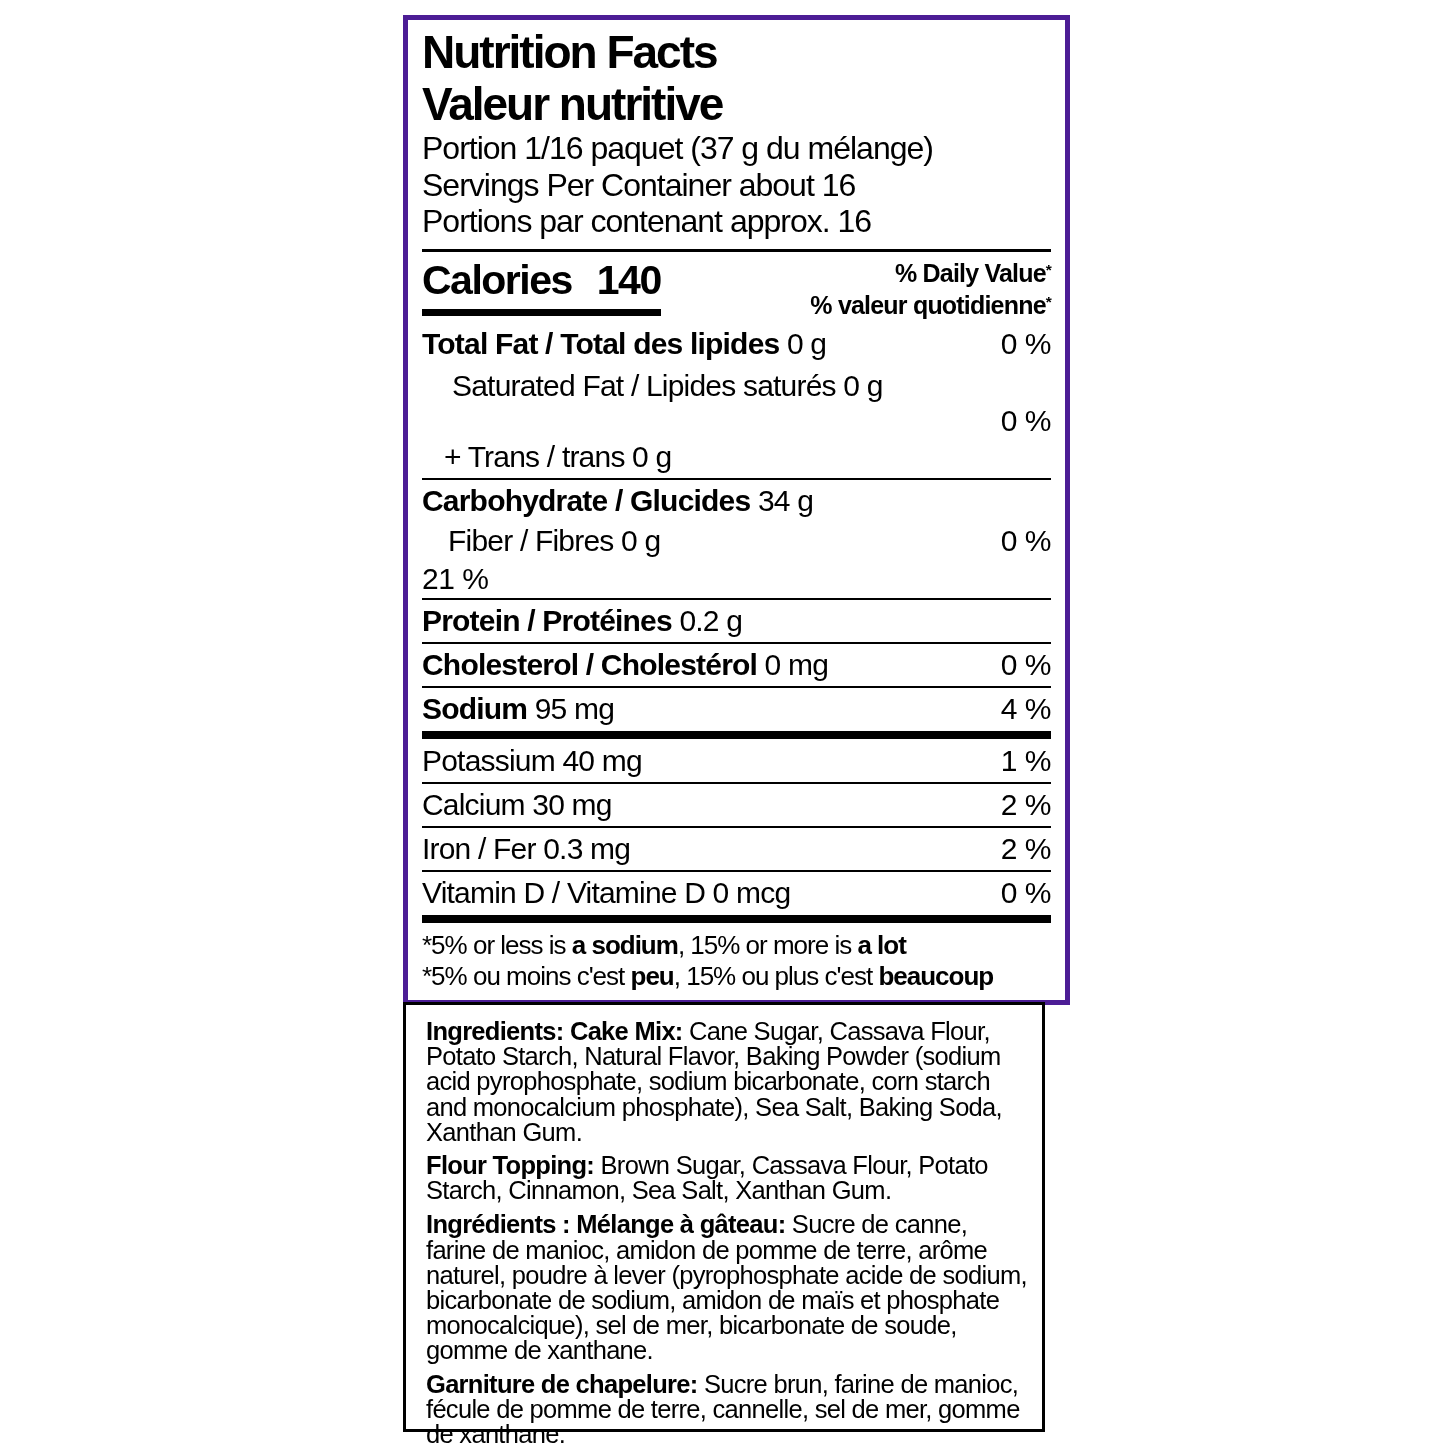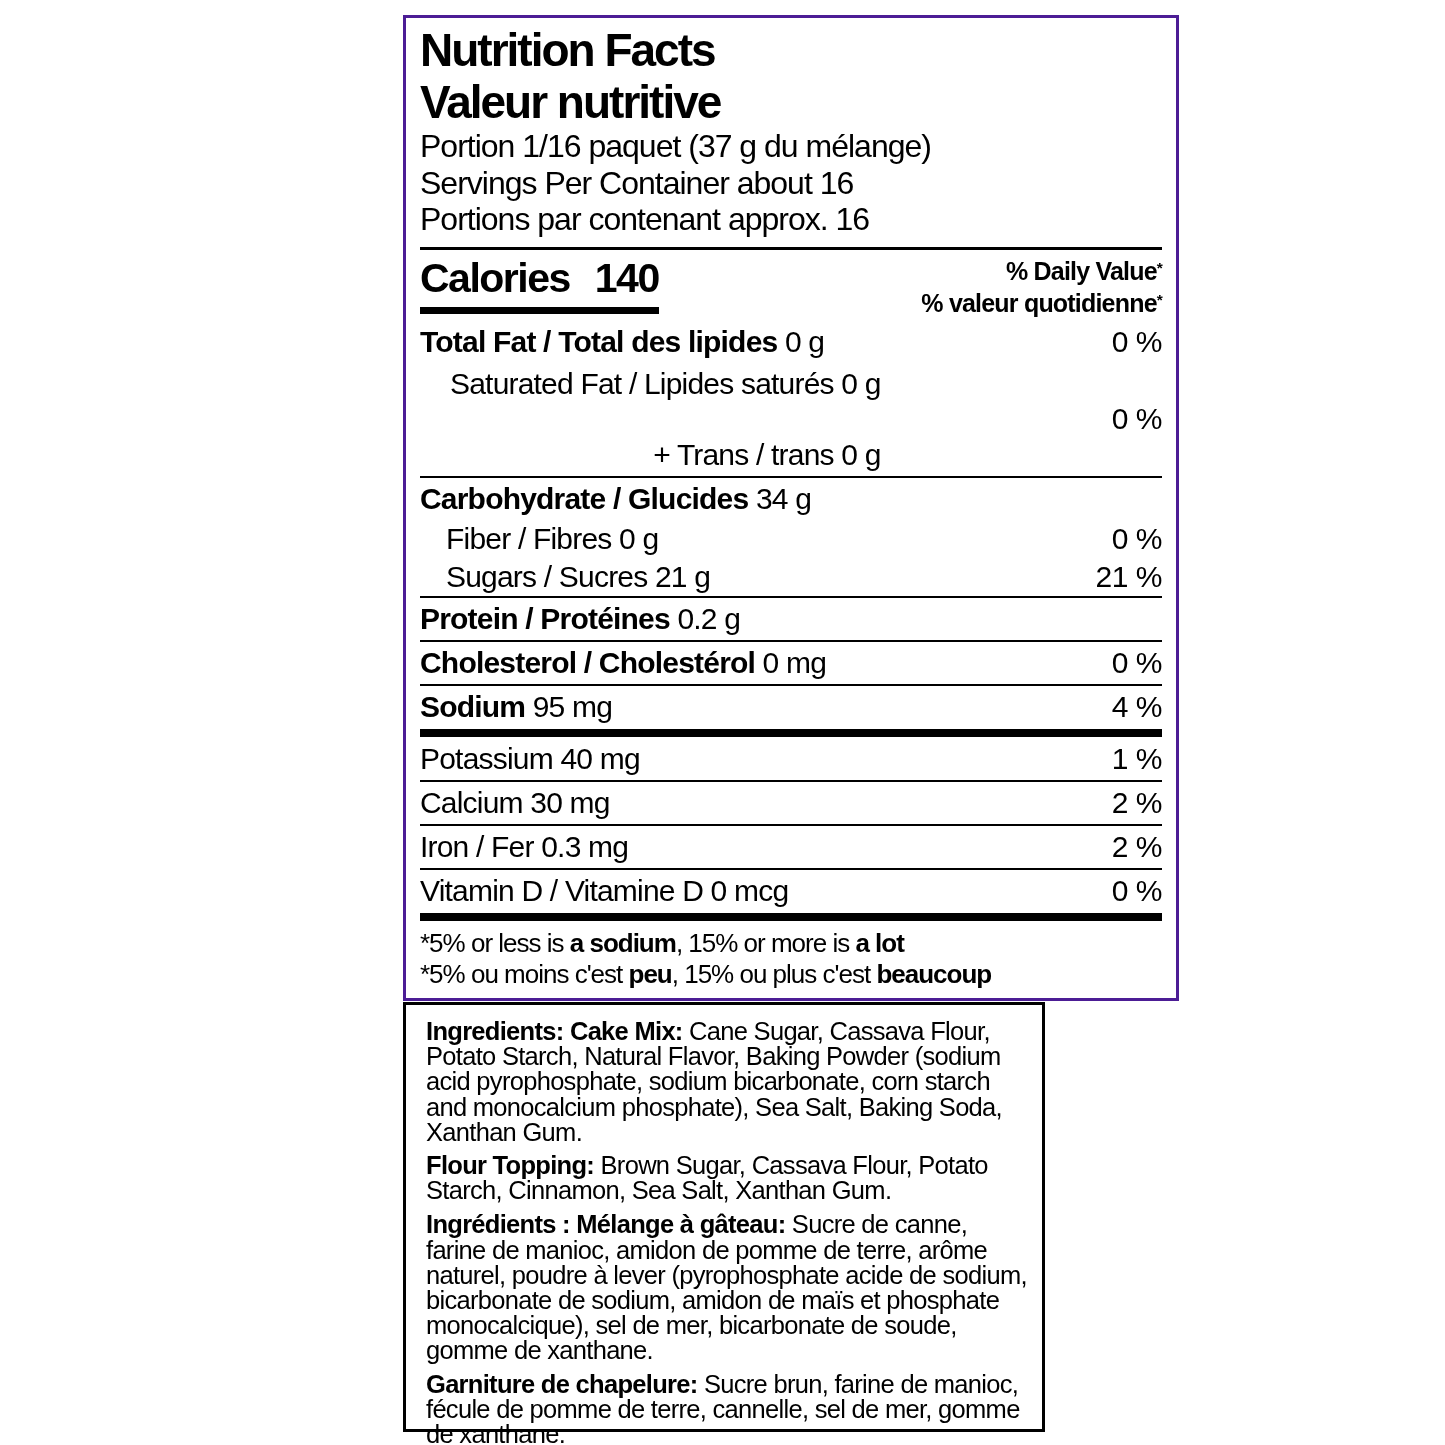--- a/index.html
+++ b/index.html
@@ -5,39 +5,39 @@
   html,body { margin:0; padding:0; background:#ffffff; }
   body {
     width:1445px; height:1445px; position:relative;
     font-family:"Liberation Sans", sans-serif; color:#000;
     -webkit-font-smoothing:antialiased;
   }
   b { font-weight:700; }
 
   
   .nfp {
-    position:absolute; left:403px; top:15px; width:776px; min-height:972px;
-    border:3px solid #4c1d95; box-sizing:border-box; padding:6px 14px 8px; background:#fff;
+    position:absolute; left:403px; top:15px; width:667px; min-height:972px;
+    border:5px solid #4c1d95; box-sizing:border-box; padding:6px 14px 8px; background:#fff;
   }
   .t1 { font-size:46px; font-weight:700; letter-spacing:-2px; line-height:52px; white-space:nowrap; }
   .serv { font-size:32px; line-height:36.5px; letter-spacing:-1px; white-space:nowrap; }
   .sep-med { height:3px; background:#000; margin-top:9px; }
 
   .calhdr { display:flex; justify-content:space-between; align-items:flex-start; margin-top:5px; }
   .calbox { padding-right:8px; }
   .calline { white-space:nowrap; }
   .calword, .calval { font-size:41px; font-weight:700; letter-spacing:-1.5px; line-height:47px;text-align:center; }
   .calval { margin-left:25px; }
   .calbar { height:7px; background:#000; margin-top:5px; }
   .dv { text-align:right; font-weight:700; font-size:25px; line-height:29px; letter-spacing:-0.8px; white-space:nowrap; padding-top:2px; }
   .sup { font-size:62%; position:relative; top:-0.45em; }
 
   .row { display:flex; justify-content:space-between; align-items:flex-start;
          font-size:30px; line-height:33px; letter-spacing:-0.8px; padding:4px 0 5px; }
-  .row .lbl { white-space:nowrap;text-align:right; }
+  .row .lbl { white-space:nowrap; }
   .row .pct { white-space:nowrap; letter-spacing:-0.5px; }
   .sep { border-top:2px solid #000; }
   .center { align-items:center; }
   .row-sub { padding:2px 0 3px; }
   .ind1 { padding-left:30px; }
   .ind2 { padding-left:22px;margin-top:38px; }
   .sub { padding-left:26px; }
   .bar8 { height:8px; background:#000; margin:1px 0; }
 
   .foot { margin-top:7px; font-size:26px; line-height:31px; letter-spacing:-1px; }
@@ -96,21 +96,20 @@
     <div class="lbl"><b>Carbohydrate / Glucides</b><span> 34 g</span></div>
     <div class="pct"></div>
   </div>
 
   <div class="row row-sub">
     <div class="lbl sub">Fiber / Fibres 0 g</div>
     <div class="pct">0 %</div>
   </div>
 
   <div class="row row-sub">
-    <div class="lbl sub">Sugars / Sucres 21 g</div>
     <div class="pct">21 %</div>
   </div>
 
   <div class="row sep">
     <div class="lbl"><b>Protein / Protéines</b><span> 0.2 g</span></div>
     <div class="pct"></div>
   </div>
 
   <div class="row sep">
     <div class="lbl"><b>Cholesterol / Cholestérol</b><span> 0 mg</span></div>

